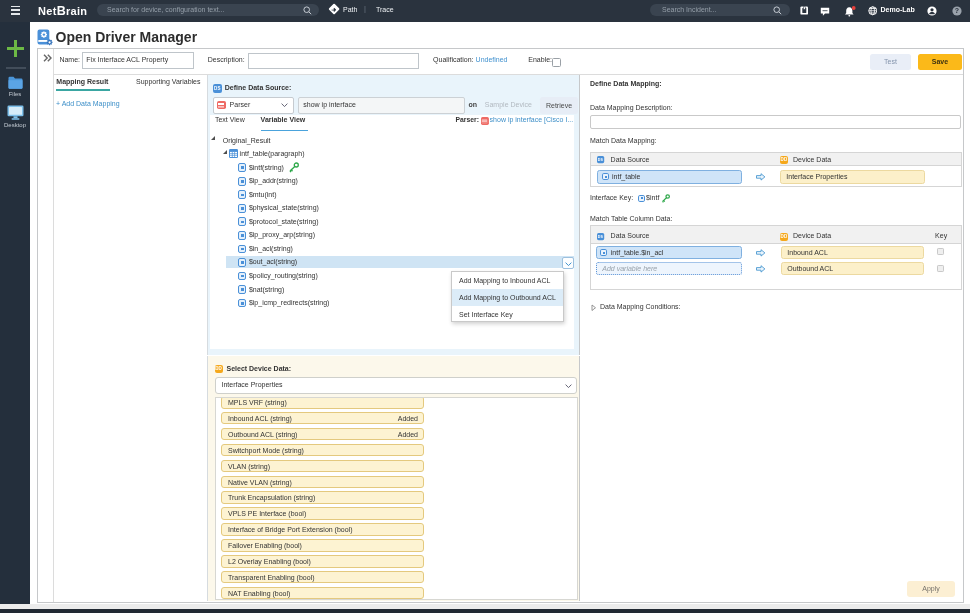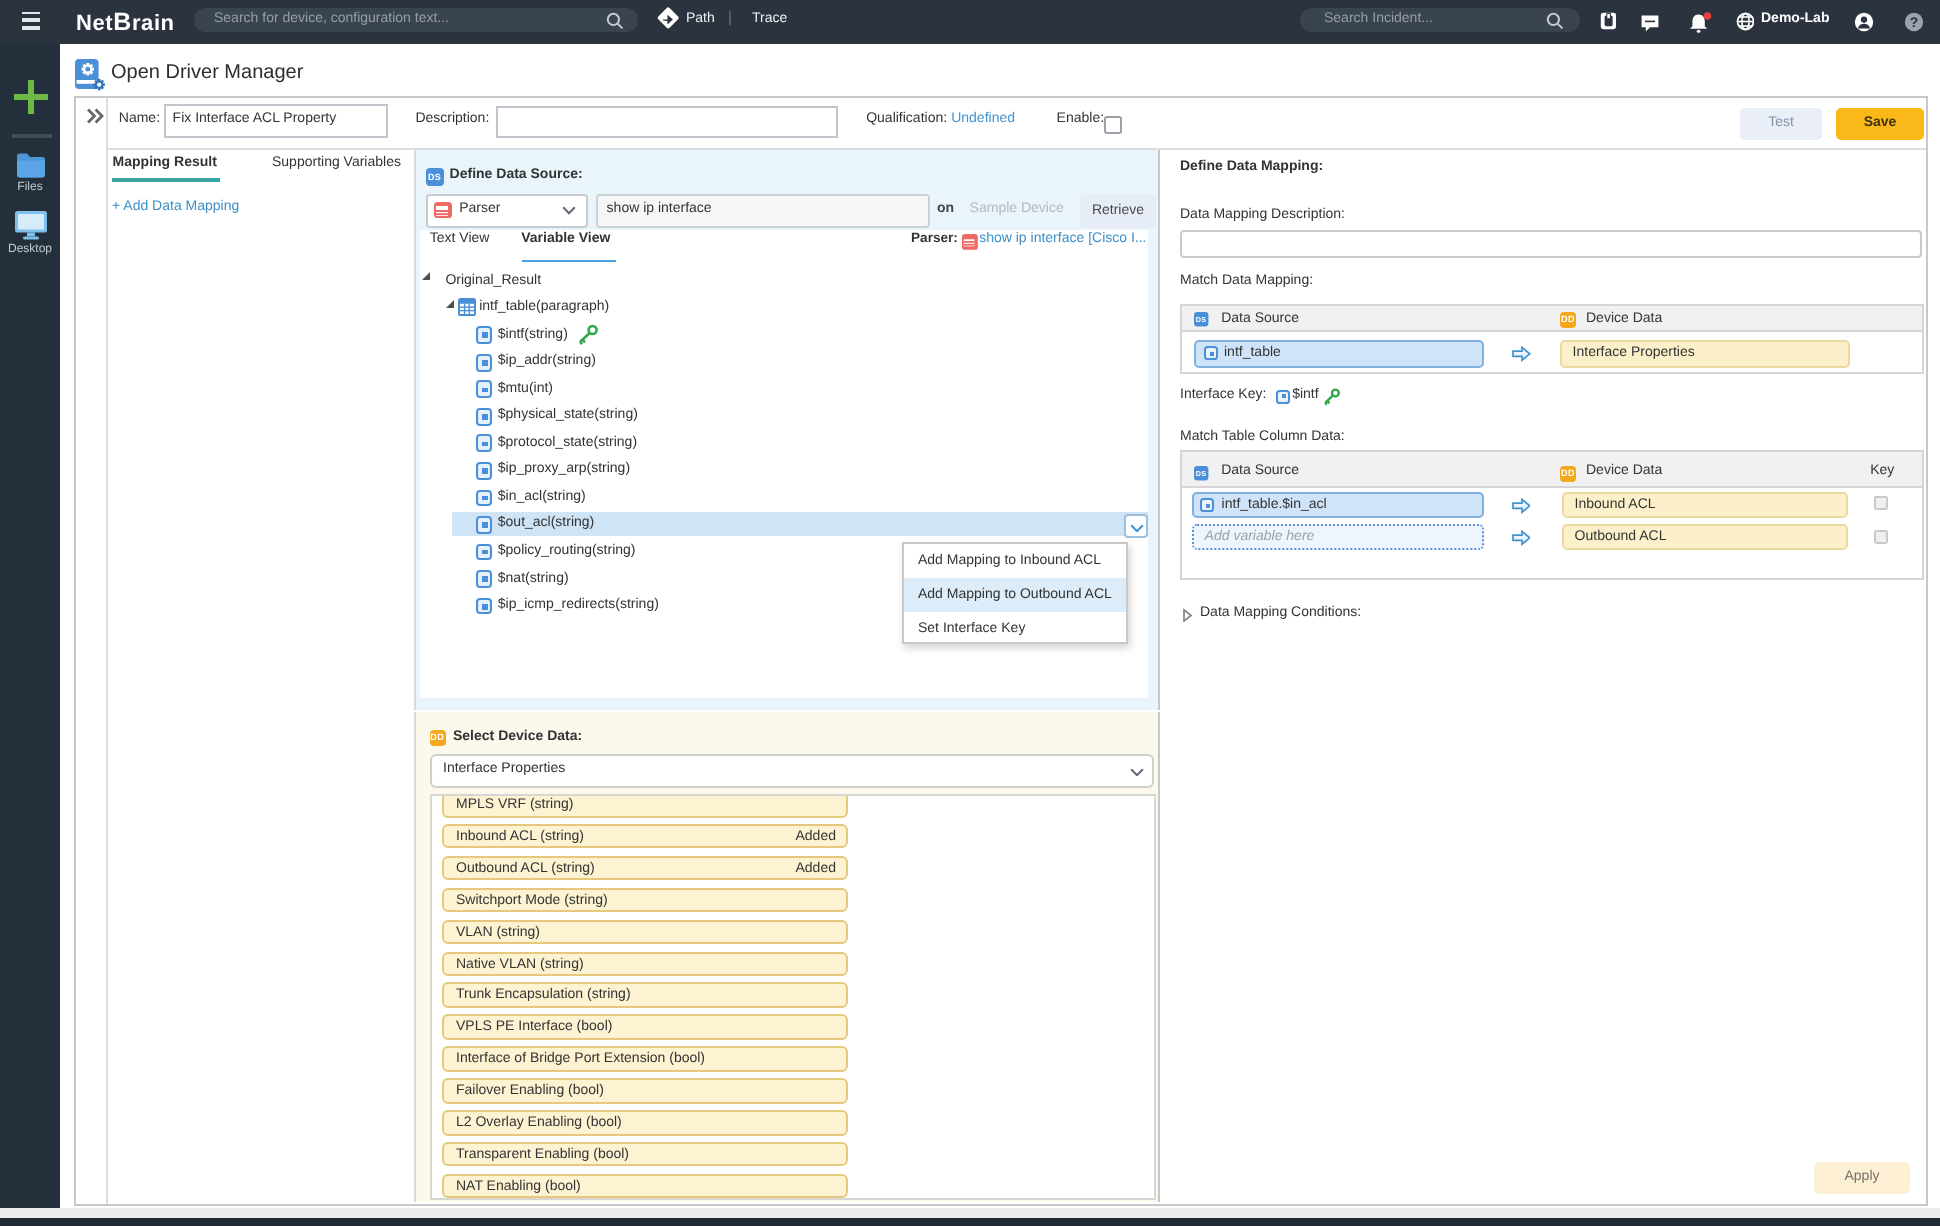--- a/index.html
+++ b/index.html
@@ -107,21 +107,21 @@
       <g stroke="#3372bb" stroke-width="1.2">
         <line x1="0" y1="-2.9" x2="0" y2="2.9"></line>
         <line x1="-2.9" y1="0" x2="2.9" y2="0"></line>
         <line x1="-2.05" y1="-2.05" x2="2.05" y2="2.05"></line>
         <line x1="-2.05" y1="2.05" x2="2.05" y2="-2.05"></line>
       </g>
       <circle r="2.2" fill="#3372bb"></circle>
       <circle r="1.1" fill="#fff"></circle>
     </g>
   </svg>
-<div class="a" style="left:55.5px;top:31.8px;font-size:10px;line-height:10.1px;color:#2d2d2d;white-space:nowrap;font-weight:normal;">Open Driver Manager</div>
+<div class="a" style="left:55.5px;top:31.8px;font-size:14px;line-height:10.1px;color:#2d2d2d;white-space:nowrap;font-weight:bold;">Open Driver Manager</div>
 <div class="a" style="left:36.5px;top:48px;width:927px;height:555px;border:1px solid #c6c8ca;background:#fff;"></div>
 <div class="a" style="left:53px;top:49px;width:1px;height:553px;background:#dcdcdc;"></div>
 <div class="a" style="left:54px;top:74px;width:909px;height:1px;background:#dcdcdc;"></div>
 <svg class="a" style="left:43px;top:54px;" width="9" height="8" viewBox="0 0 9 8">
     <g fill="none" stroke="#666" stroke-width="1.4">
       <polyline points="1,0.8 4.2,4 1,7.2"></polyline>
       <polyline points="4.8,0.8 8,4 4.8,7.2"></polyline>
     </g>
   </svg>
 <div class="a" style="left:59.4px;top:56.3px;font-size:7px;line-height:8.0px;color:#333;white-space:nowrap;">Name:</div>

